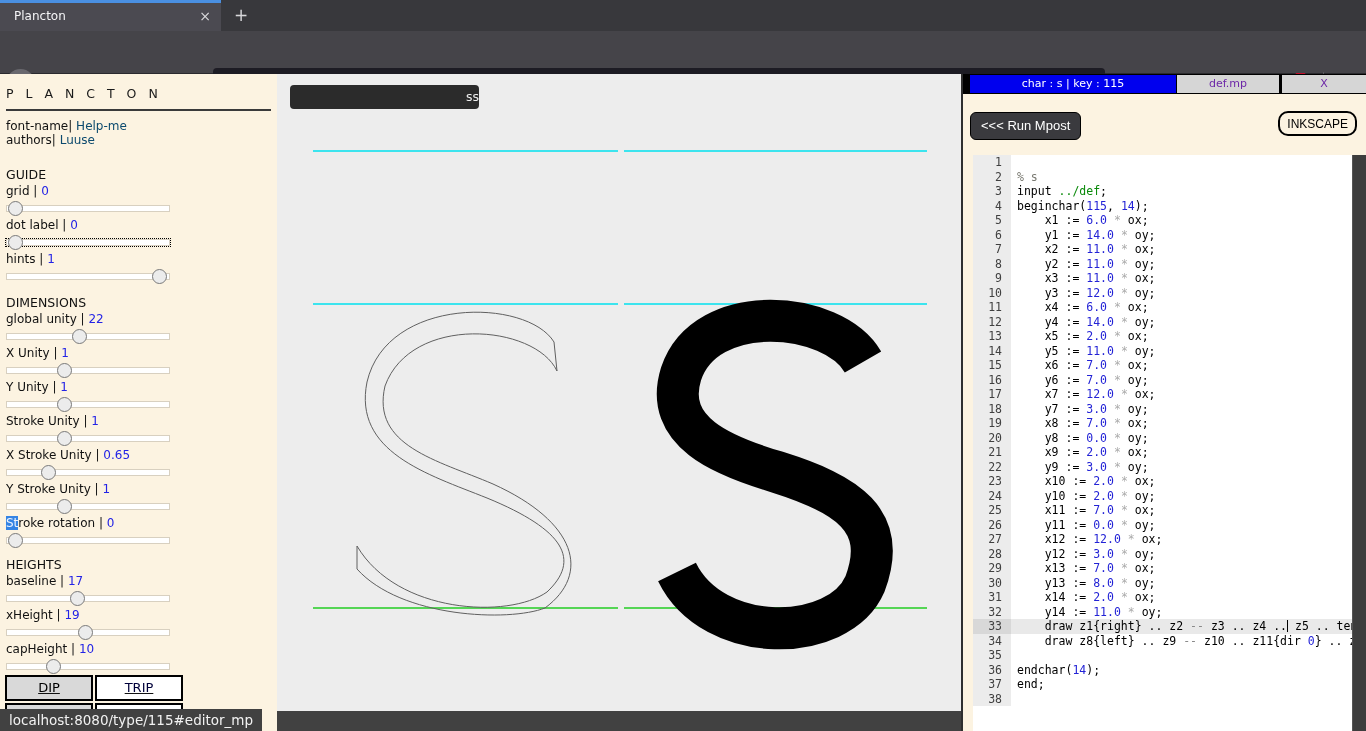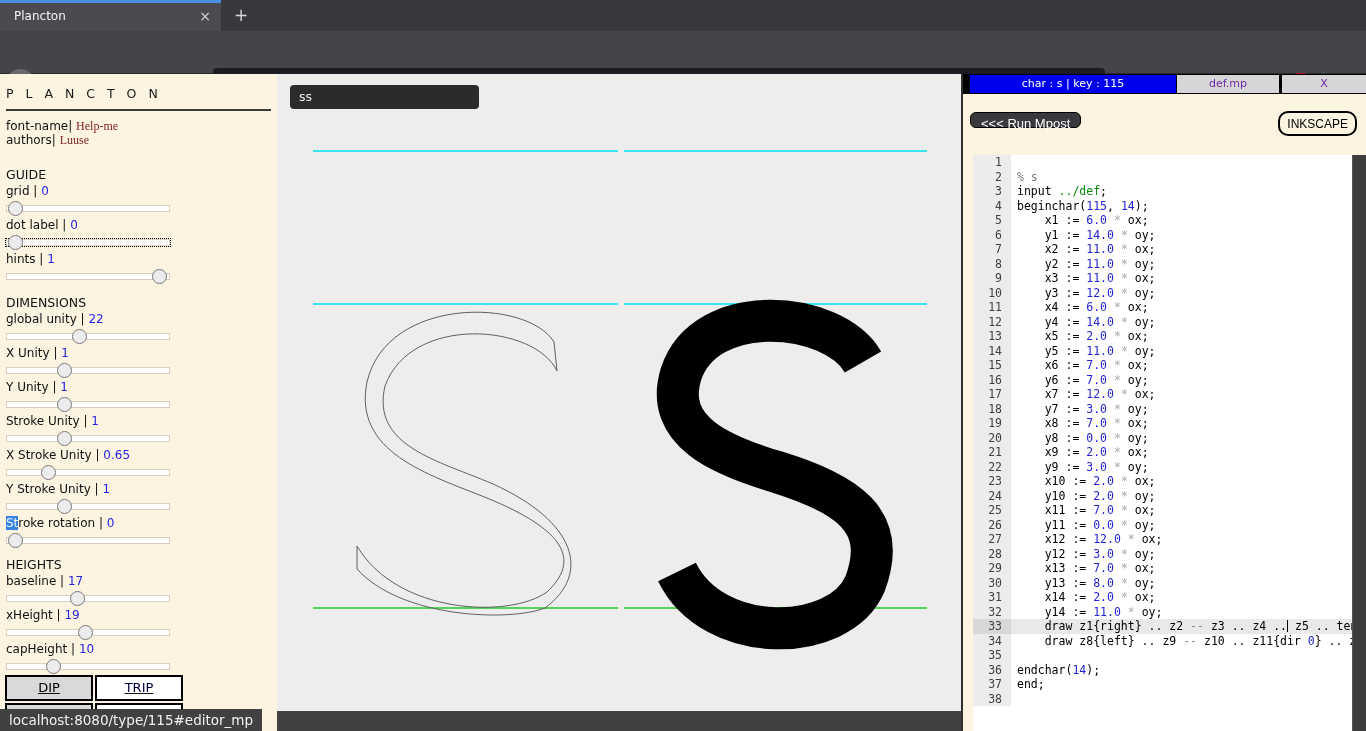--- a/index.html
+++ b/index.html
@@ -37,21 +37,21 @@
                display:flex; align-items:center; justify-content:center; margin-right:12px;
                clip-path:polygon(30% 0,70% 0,100% 30%,100% 70%,70% 100%,30% 100%,0 70%,0 30%); }
   .toolbar-sep { width:1px; height:24px; background:#5a5a5e; margin-right:10px; }
 
   
   .sidebar { position:absolute; left:0; top:74px; width:277px; height:657px; background:#fcf3e1;
              padding:0 0 0 6px; font-size:12px; color:#111; }
   .sb-title { margin-top:12px; font-size:12.5px; letter-spacing:4px; color:#1a1a1a; }
   .sb-hr { border:none; border-top:2px solid #3a3a3a; margin:8px 6px 8px 0; }
   .sb-meta { line-height:14px; }
-  .sb-meta a { color:#7f1d1d; text-decoration:none;font-family:Liberation Serif, serif; }
+  .sb-meta a { color:#0c4a6e; text-decoration:none; }
   .sb-heading { margin-top:20px; font-size:12.5px; margin-bottom:3px; }
   .sb-heading.tight { margin-top:11px; }
   .sb-heading.tight2 { margin-top:9px; }
   .slider-row { margin-bottom:3px; }
   .slider-label { height:13px; line-height:13px; margin-bottom:3px; white-space:nowrap; }
   .slider-label .val { color:#2323e6; }
   .text-selected { background:#3584e4; color:#eef4ff; }
   .slider-track { position:relative; width:164px; height:15px; margin-bottom:0; }
   .slider-track .rail { position:absolute; left:0; top:4px; width:164px; height:7px; background:#fff;
                         border:1px solid #d8d0c0; }
@@ -60,34 +60,34 @@
                   background:#ececec; border:1px solid #7a7a7a; }
   .sb-buttons { position:absolute; left:5px; top:601px; width:181px; }
   .sb-btn-row { display:flex;text-decoration:underline; }
   .sb-btn { width:88px; height:26px; border:2px solid #000; margin-right:2px; margin-bottom:2px;
             font-size:13px; text-align:center; line-height:22px; }
   .sb-btn.gray { background:#d9d9d9; color:#000; }
   .sb-btn.gray-visited { background:#d9d9d9; color:#551a8b; }
   .sb-btn.blue { background:#ffffff; color:#00003a; }
 
   
-  .canvas { position:absolute; left:277px; top:74px; width:684px; height:657px; background:#ededed; }
+  .canvas { position:absolute; left:277px; top:74px; width:684px; height:657px; background:#ededed;text-align:right; }
   .char-input { position:absolute; left:13px; top:11px; width:189px; height:24px; background:#2b2b2b;
                 border-radius:4px; color:#f0f0f0; font-size:12.5px; line-height:24px; padding-left:9px; }
   .canvas-svg { position:absolute; left:0; top:0; }
   .canvas-bottom-bar { position:absolute; left:0; top:637px; width:684px; height:20px; background:#414141; }
 
   
   .right-panel { position:absolute; left:961px; top:74px; width:405px; height:657px; background:#fcf3e1;
                  border-left:2px solid #2e2e2e; }
   .rp-tabs { position:absolute; left:0; top:0; width:403px; height:20px; background:#000; }
   .rp-tab { position:absolute; top:1px; height:18px; font-size:11px; text-align:center; line-height:18px; }
   .rp-tab.active { background:#0000ee; color:#fff; }
   .rp-tab.plain { background:#d6d6d6; color:#6d28a8; }
-  .run-btn { position:absolute; left:7px; top:38px; height:16px; background:#3a3a3e; color:#fff;
+  .run-btn { position:absolute; left:7px; top:38px; height:28px; background:#3a3a3e; color:#fff;
              font-size:13px; border:1px solid #000; border-radius:6px; padding:0 10px; line-height:22px; }
   .inkscape-btn { position:absolute; right:9px; top:37px; height:25px; background:transparent; color:#000;
                   font-size:12px; border:2px solid #000; border-radius:10px; padding:0 7px; line-height:18px; }
 
   .code-area { position:absolute; left:10px; top:81px; width:381px; height:576px; background:#fff;
                font-family:"DejaVu Sans Mono", monospace; font-size:11.5px; overflow:hidden; }
   .code-line { height:14.5px; line-height:14.5px; white-space:pre; }
   .code-line .ln { display:inline-block; width:38px; background:#ececec; color:#404040;
                    text-align:right; padding-right:9px; margin-right:6px; }
   .code-line.active { background:#e9e9e9; }

